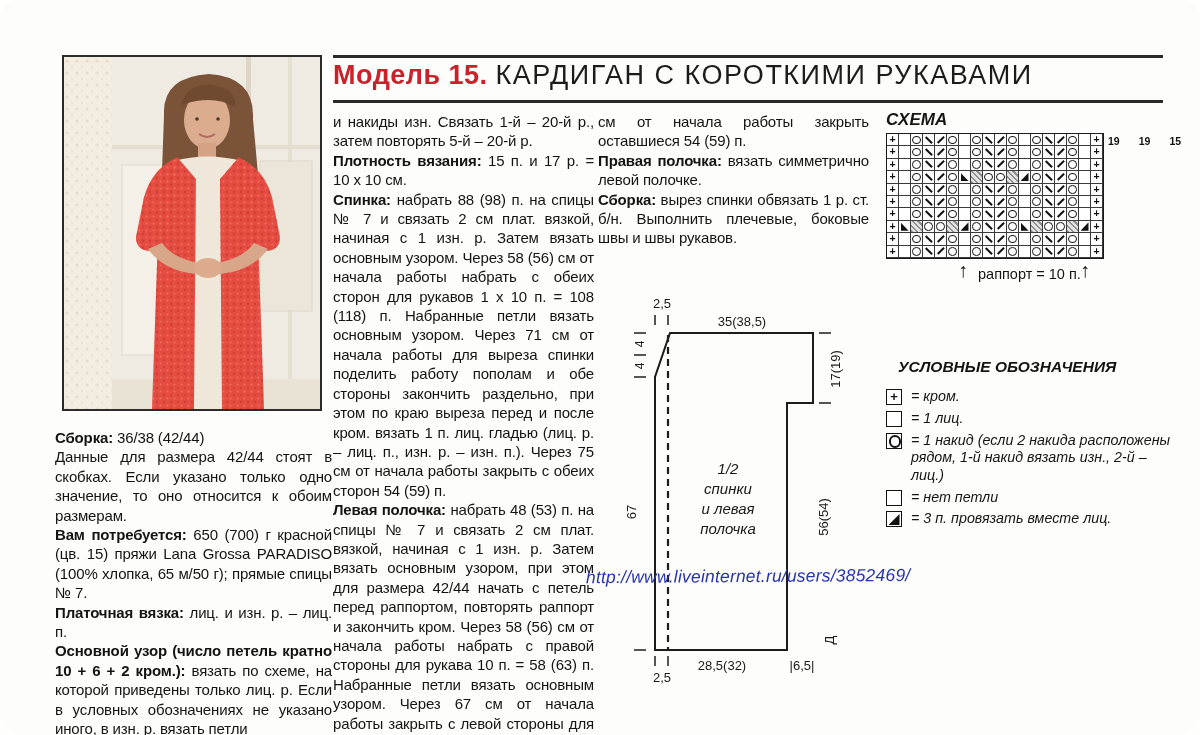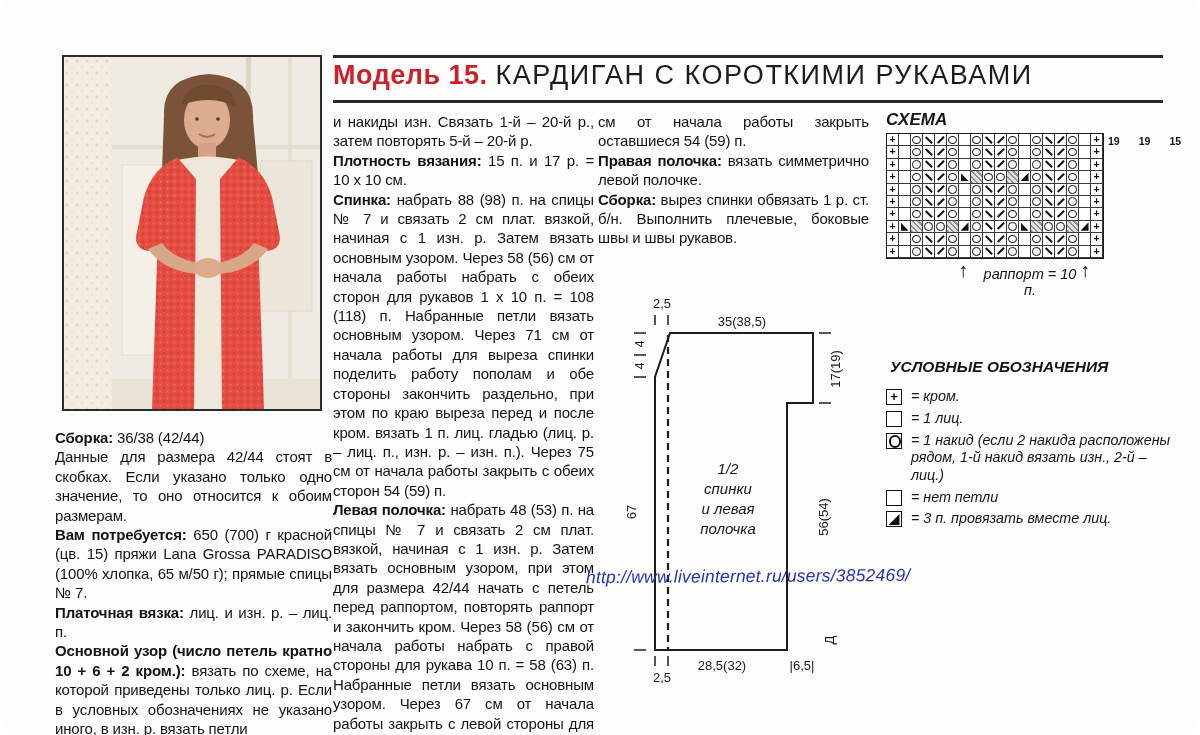--- a/index.html
+++ b/index.html
@@ -33,25 +33,25 @@
   .c-O i{left:50%;top:50%;width:6.6px;height:6.6px;margin:-4.2px 0 0 -4.2px;
          border:1.7px solid #111;border-radius:50%;background:#fff;}
   .c-L i,.c-R i{left:50%;top:50%;width:2.3px;height:9px;background:#111;}
   .c-L i{transform:translate(-50%,-50%) rotate(-45deg);}
   .c-R i{transform:translate(-50%,-50%) rotate(45deg);}
   .c-TL i{inset:1.5px;background:#111;clip-path:polygon(0 0,0 100%,100% 100%);}
   .c-TR i{inset:1.5px;background:#111;clip-path:polygon(100% 0,100% 100%,0 100%);}
   .rownums{display:flex;flex-direction:row;margin-left:4px;padding-top:2px;gap:19px;}
   .rownums div{height:12.4px;font:700 10.5px/12.4px "Liberation Sans",sans-serif;color:#111;}
   .up-arrow{position:absolute;font-size:20px;font-weight:700;color:#111;}
-  .rapport{position:absolute;left:978px;top:266px;width:104px;text-align:center;
-           font-style:italic;font-size:14.5px;color:#151515;}
+  .rapport{position:absolute;left:978px;top:266px;width:104px;
+           font-size:14.5px;color:#151515;}
   
   .legend{position:absolute;left:886px;top:358px;width:296px;}
-  .legend-header{font-style:italic;font-weight:700;font-size:15.5px;margin:0 0 12px 4px;color:#131313;}
+  .legend-header{font-style:italic;font-weight:700;font-size:15.5px;margin:0 0 12px 12px;color:#131313;}
   .legend-item{display:flex;margin:0 0 4.5px 0;}
   .sym{box-sizing:border-box;position:relative;flex:0 0 auto;width:16px;height:16px;
        border:1.8px solid #111;background:#fff;margin:1px 9px 0 0;
        font:700 13px/13px "Liberation Sans",sans-serif;text-align:center;color:#111;}
   .sym.c-O i{width:8.6px;height:8.6px;margin:-5.4px 0 0 -5.4px;border-width:2px;}
   .sym.c-L i,.sym.c-R i{height:11.5px;width:2.6px;}
   .legend-text{font-style:italic;font-size:14.3px;line-height:17.4px;color:#151515;}
   
   .diagram{position:absolute;left:612px;top:282px;width:280px;height:430px;}
   .diagram text{font-family:"Liberation Sans",sans-serif;fill:#1a1a1a;}

